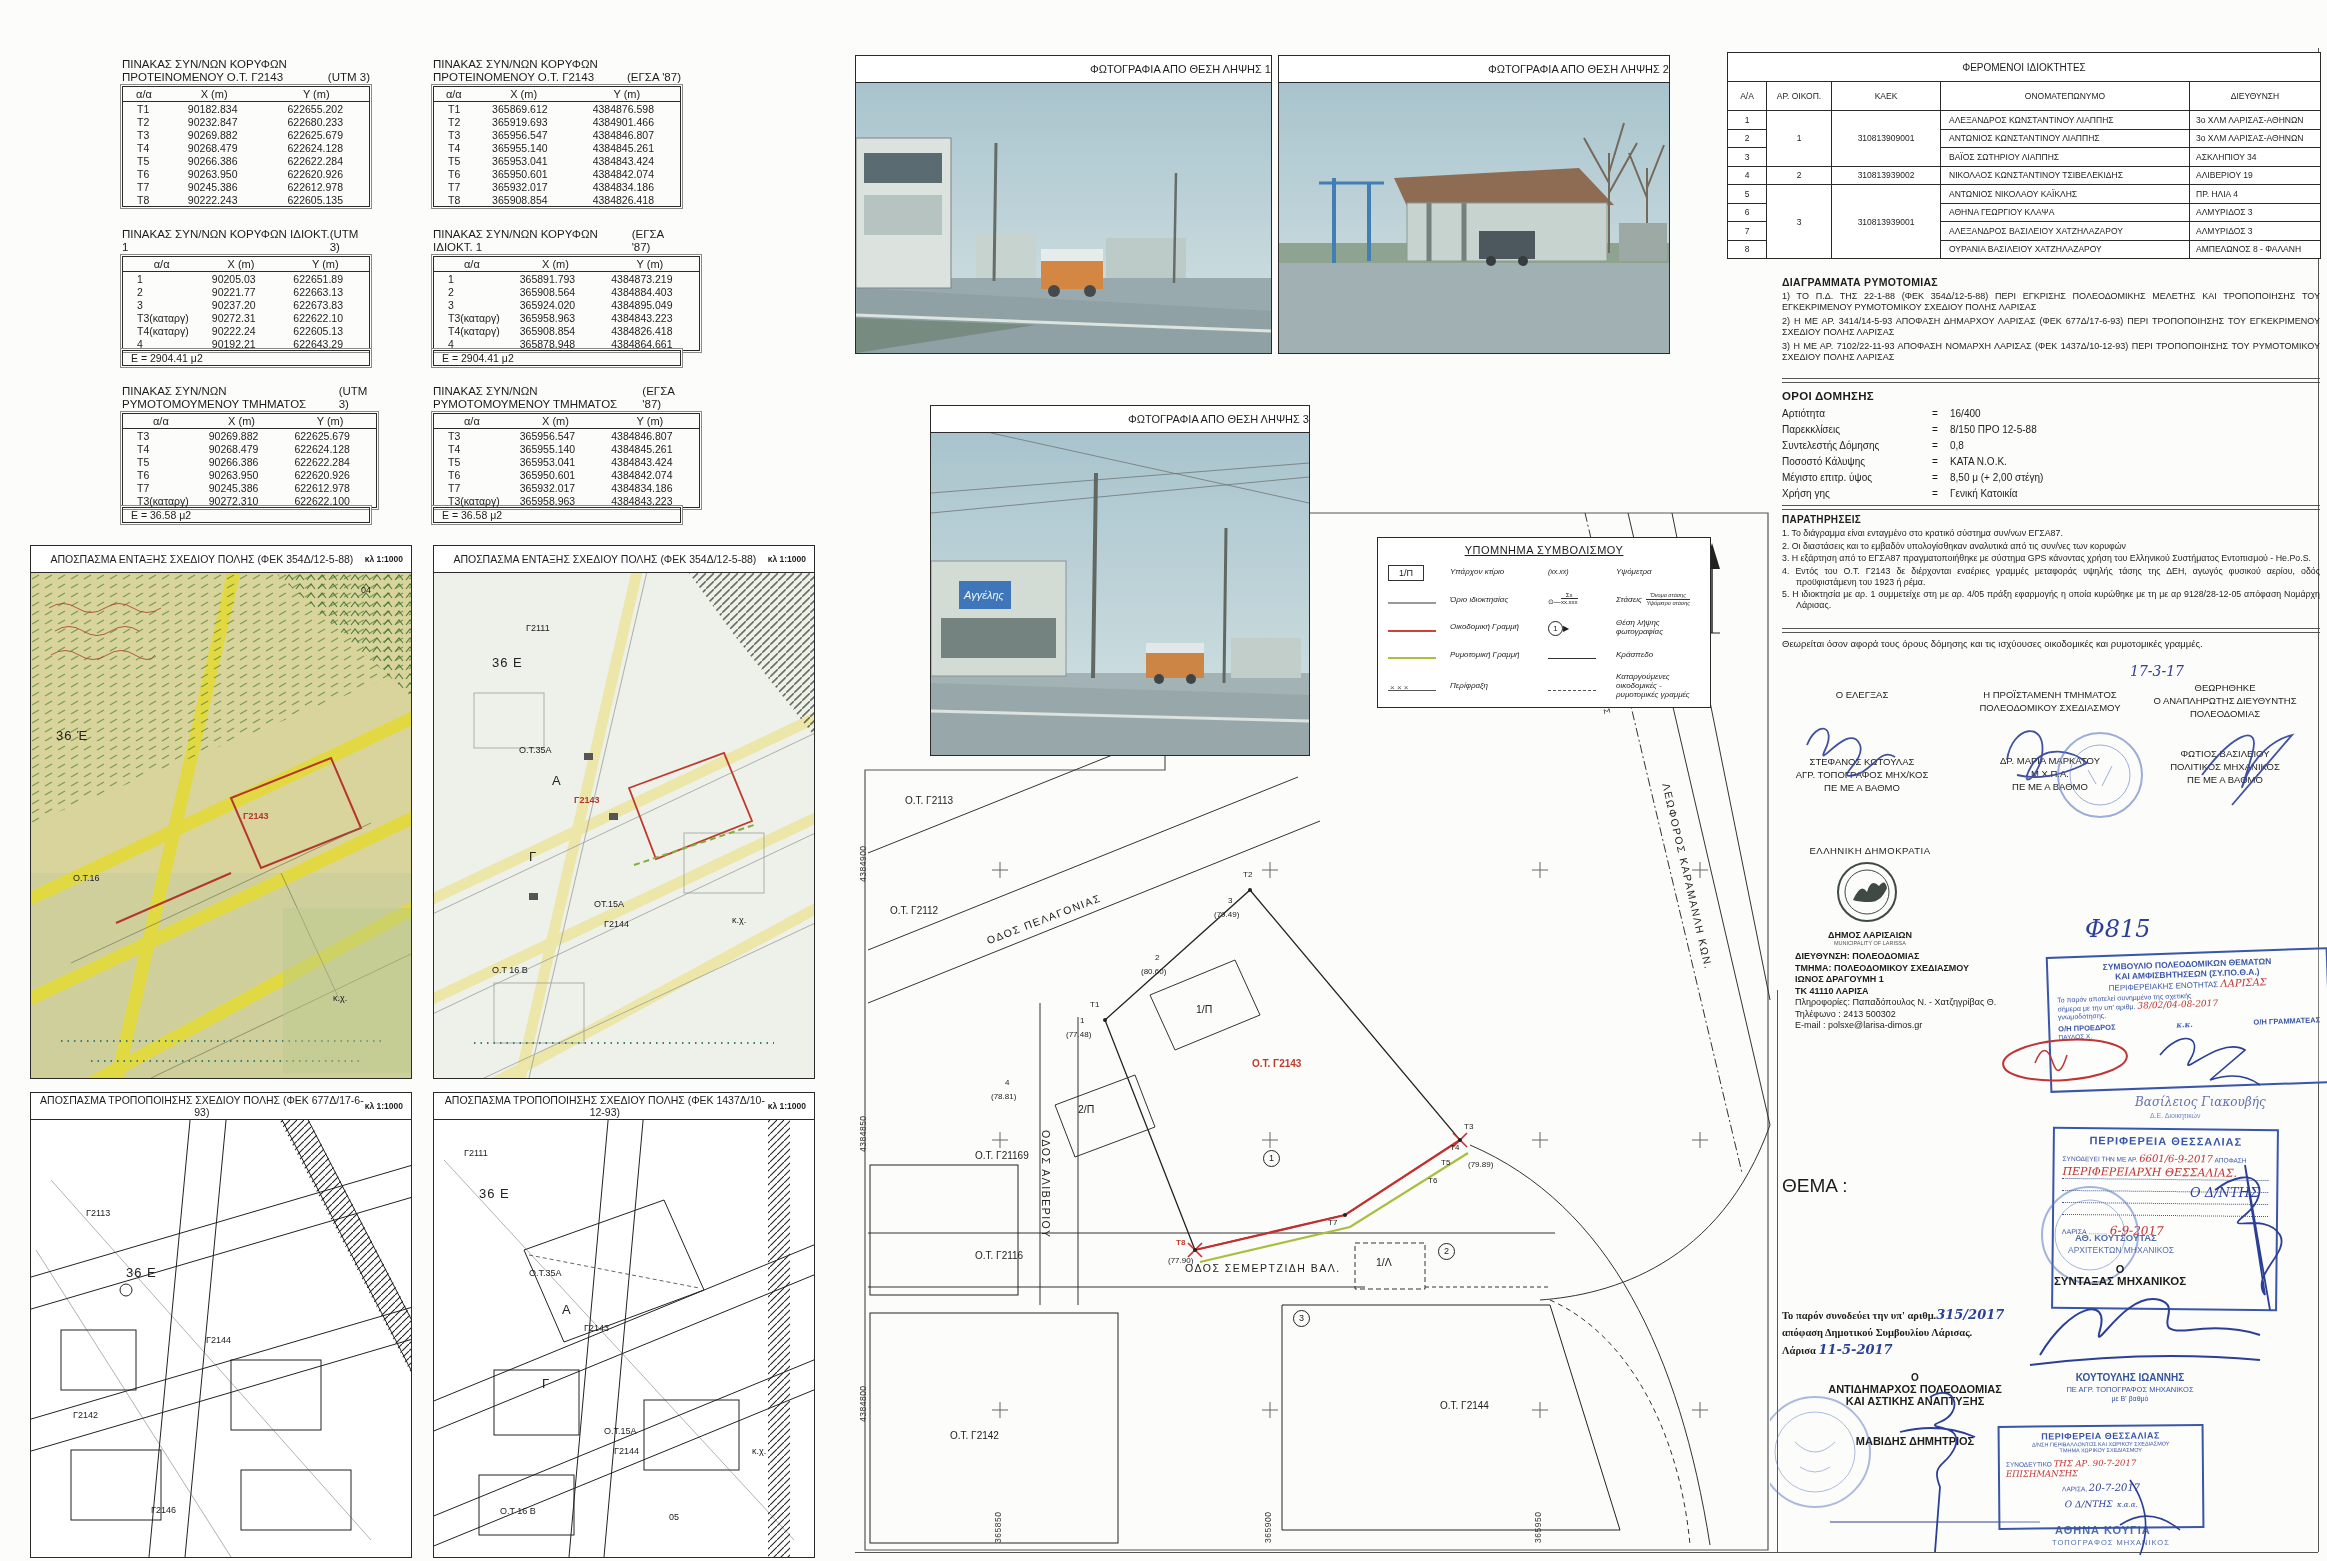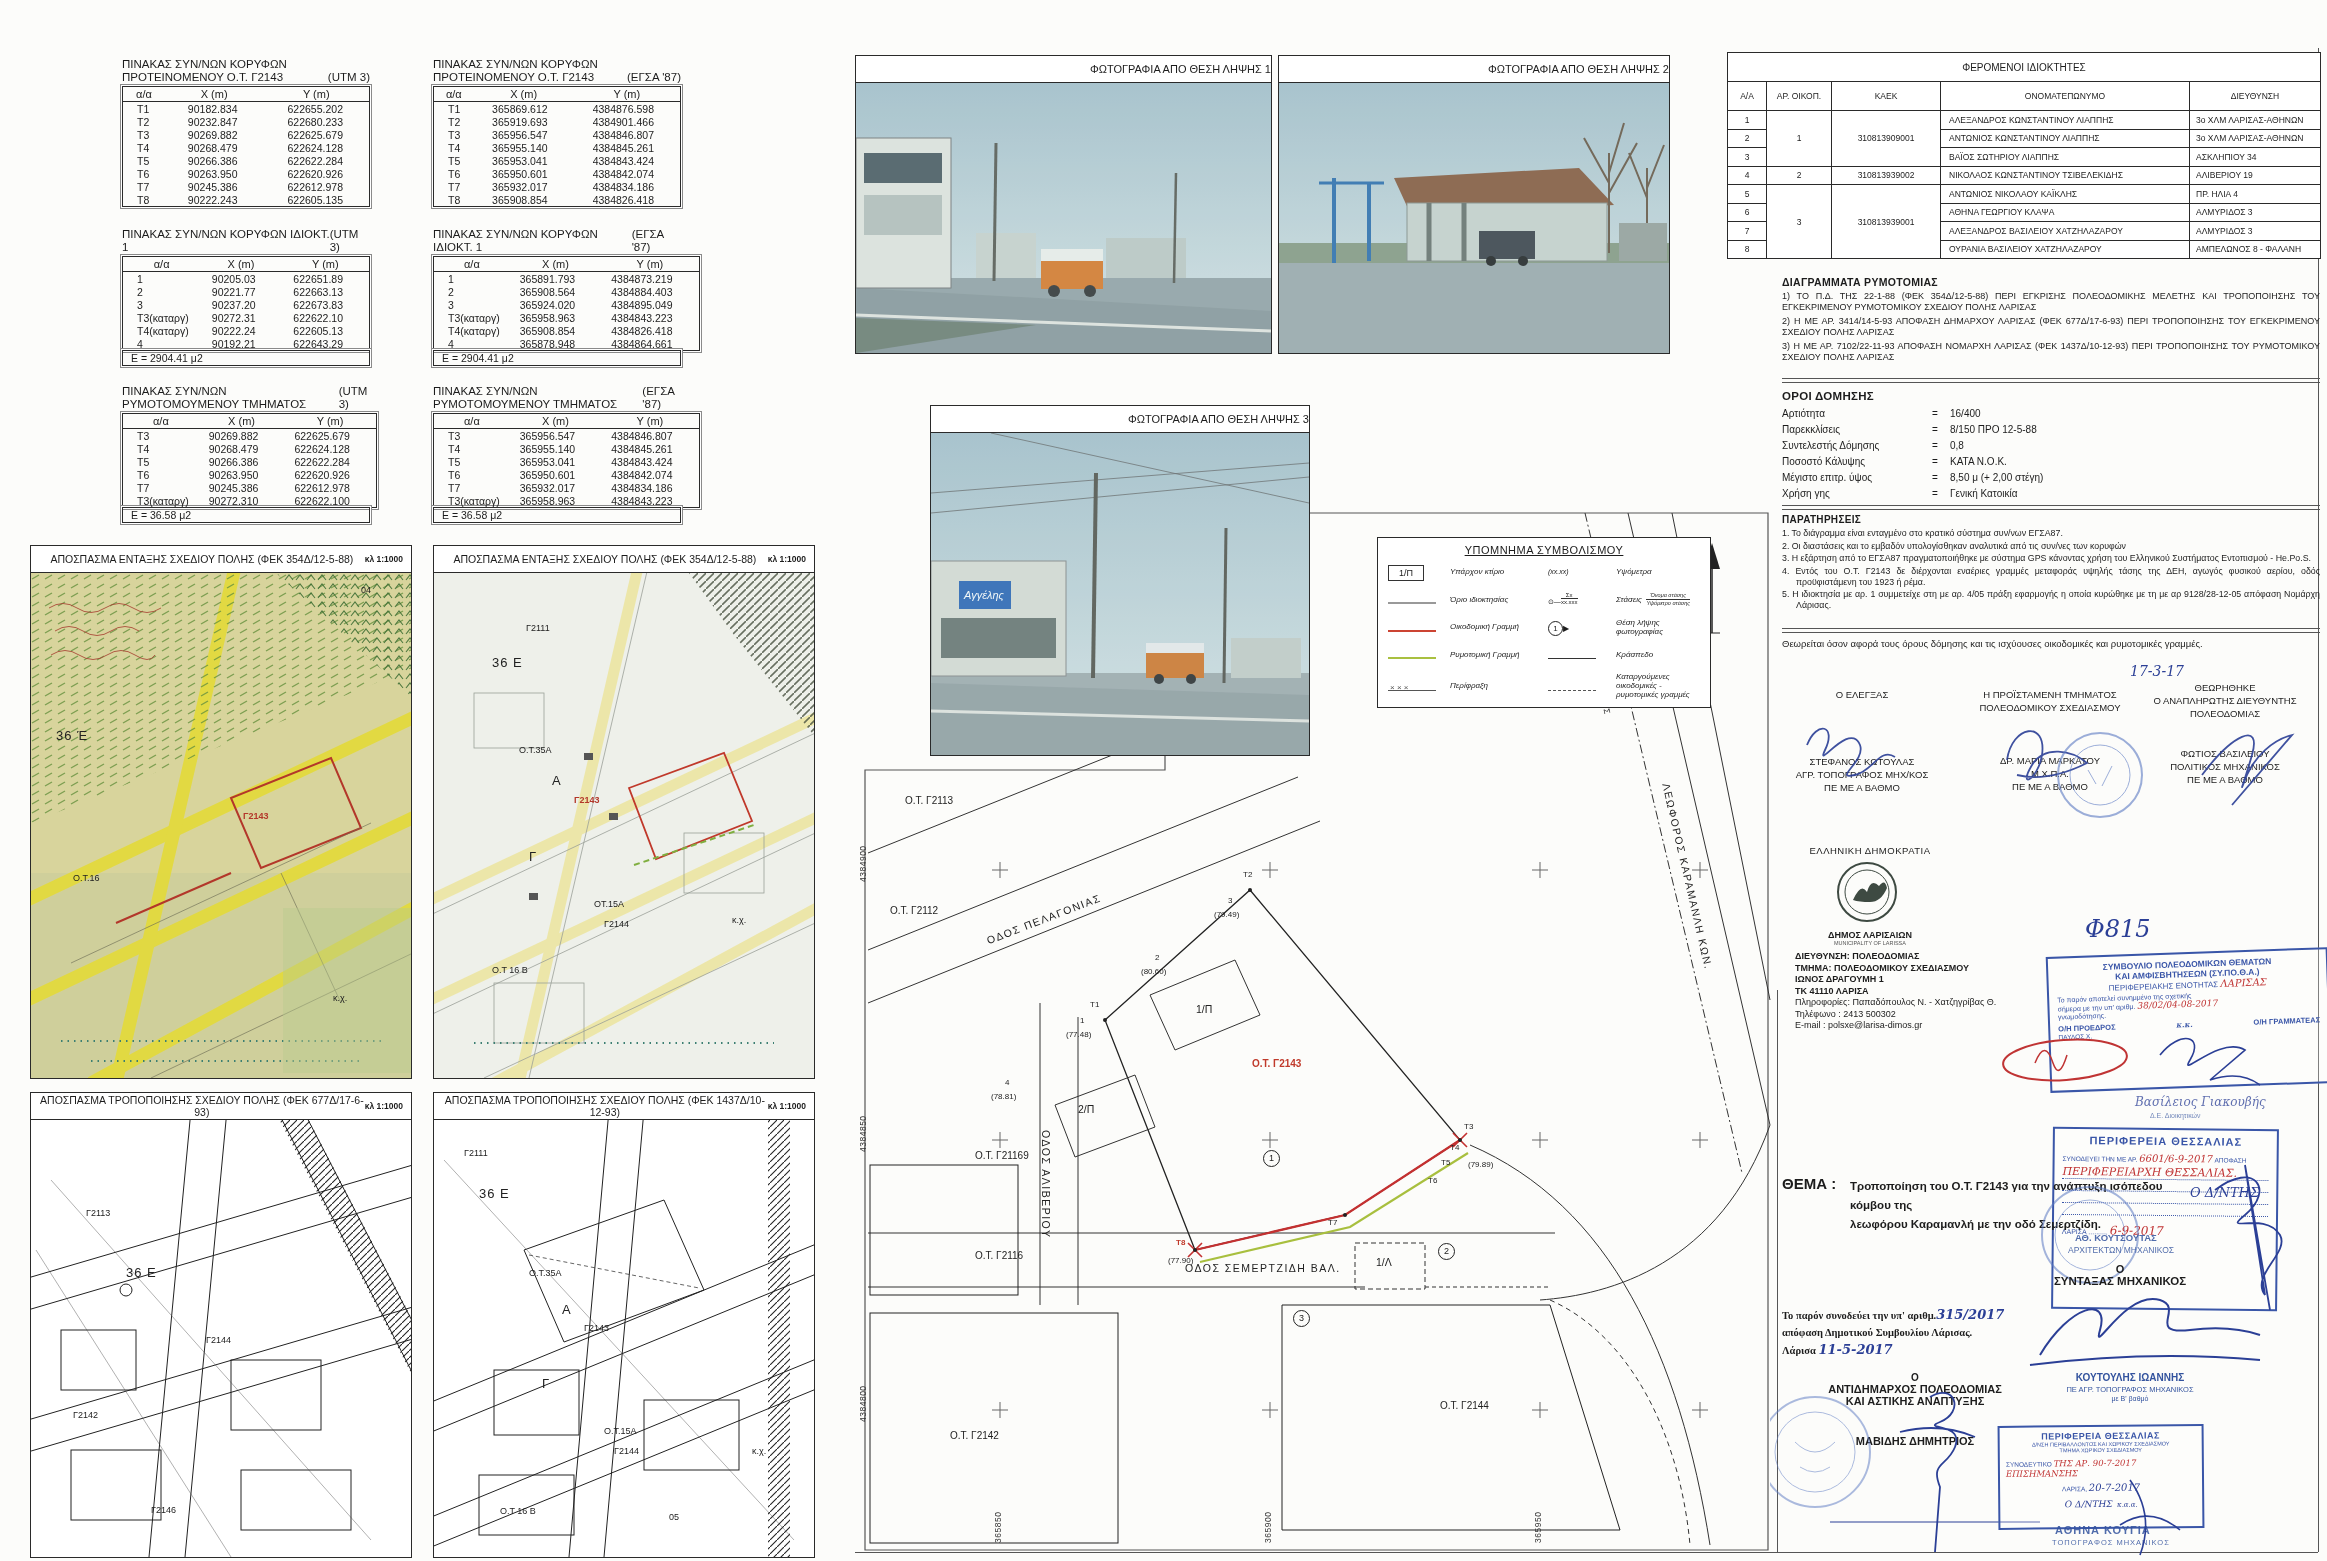--- a/index.html
+++ b/index.html
@@ -1038,25 +1038,21 @@
     <div style="font-size:11px;font-weight:bold;text-align:center;letter-spacing:1px">ΠΕΡΙΦΕΡΕΙΑ  ΘΕΣΣΑΛΙΑΣ</div>
     <div style="font-size:6.5px;margin-top:6px"><span>ΣΥΝΟΔΕΥΕΙ ΤΗΝ ΜΕ ΑΡ.</span> <span class="hw-red" style="font-size:10px">6601/6-9-2017</span> <span>ΑΠΟΦΑΣΗ</span></div>
     <div class="hw-red dotline" style="font-size:11px;margin-top:2px">ΠΕΡΙΦΕΡΕΙΑΡΧΗ  ΘΕΣΣΑΛΙΑΣ.</div>
     <div class="dotline" style="height:11px"></div>
     <div class="dotline" style="height:11px"></div>
     <div class="dotline" style="height:11px"></div>
     <div style="font-size:7px;margin-top:8px"><span>ΛΑΡΙΣΑ</span> .......... <span class="hw-red" style="font-size:12px">6-9-2017</span></div>
   </div>
 
   <div class="abs" style="left:1782px;top:1175px;width:300px">
-    <span style="font-size:15px;font-weight:bold">ΘΕΜΑ :</span>
-  </div>
-  <div class="abs" style="left:1850px;top:1177px;width:330px;font-size:11.5px;font-weight:bold;line-height:19px">
-    <div>Τροποποίηση  του  Ο.Τ.  Γ2143  για  την  ανάπτυξη  ισόπεδου  κόμβου  της</div>
-    <div>λεωφόρου Καραμανλή με την οδό Σεμερτζίδη.</div>
+    <span style="font-size:19px;font-weight:normal">ΘΕΜΑ :</span>
   </div>
 
   <div class="abs hw-blue" style="left:2190px;top:1185px;font-size:13px">Ο Δ/ΝΤΗΣ</div>
   <svg class="abs" style="left:2030px;top:1150px" width="290" height="190">
     <g stroke="#5b79c2" fill="none" opacity="0.55">
       <circle cx="60" cy="85" r="48" stroke-width="2"></circle>
         <circle cx="60" cy="85" r="35" stroke-width="1"></circle>
     </g>
     <path d="M185,40 c40,-30 60,0 30,25 c-25,20 20,-5 35,20 c10,18 -30,40 -15,60 l-20,-130 l25,145" stroke="#2b3f96" stroke-width="1.8" fill="none"></path>
   </svg>

